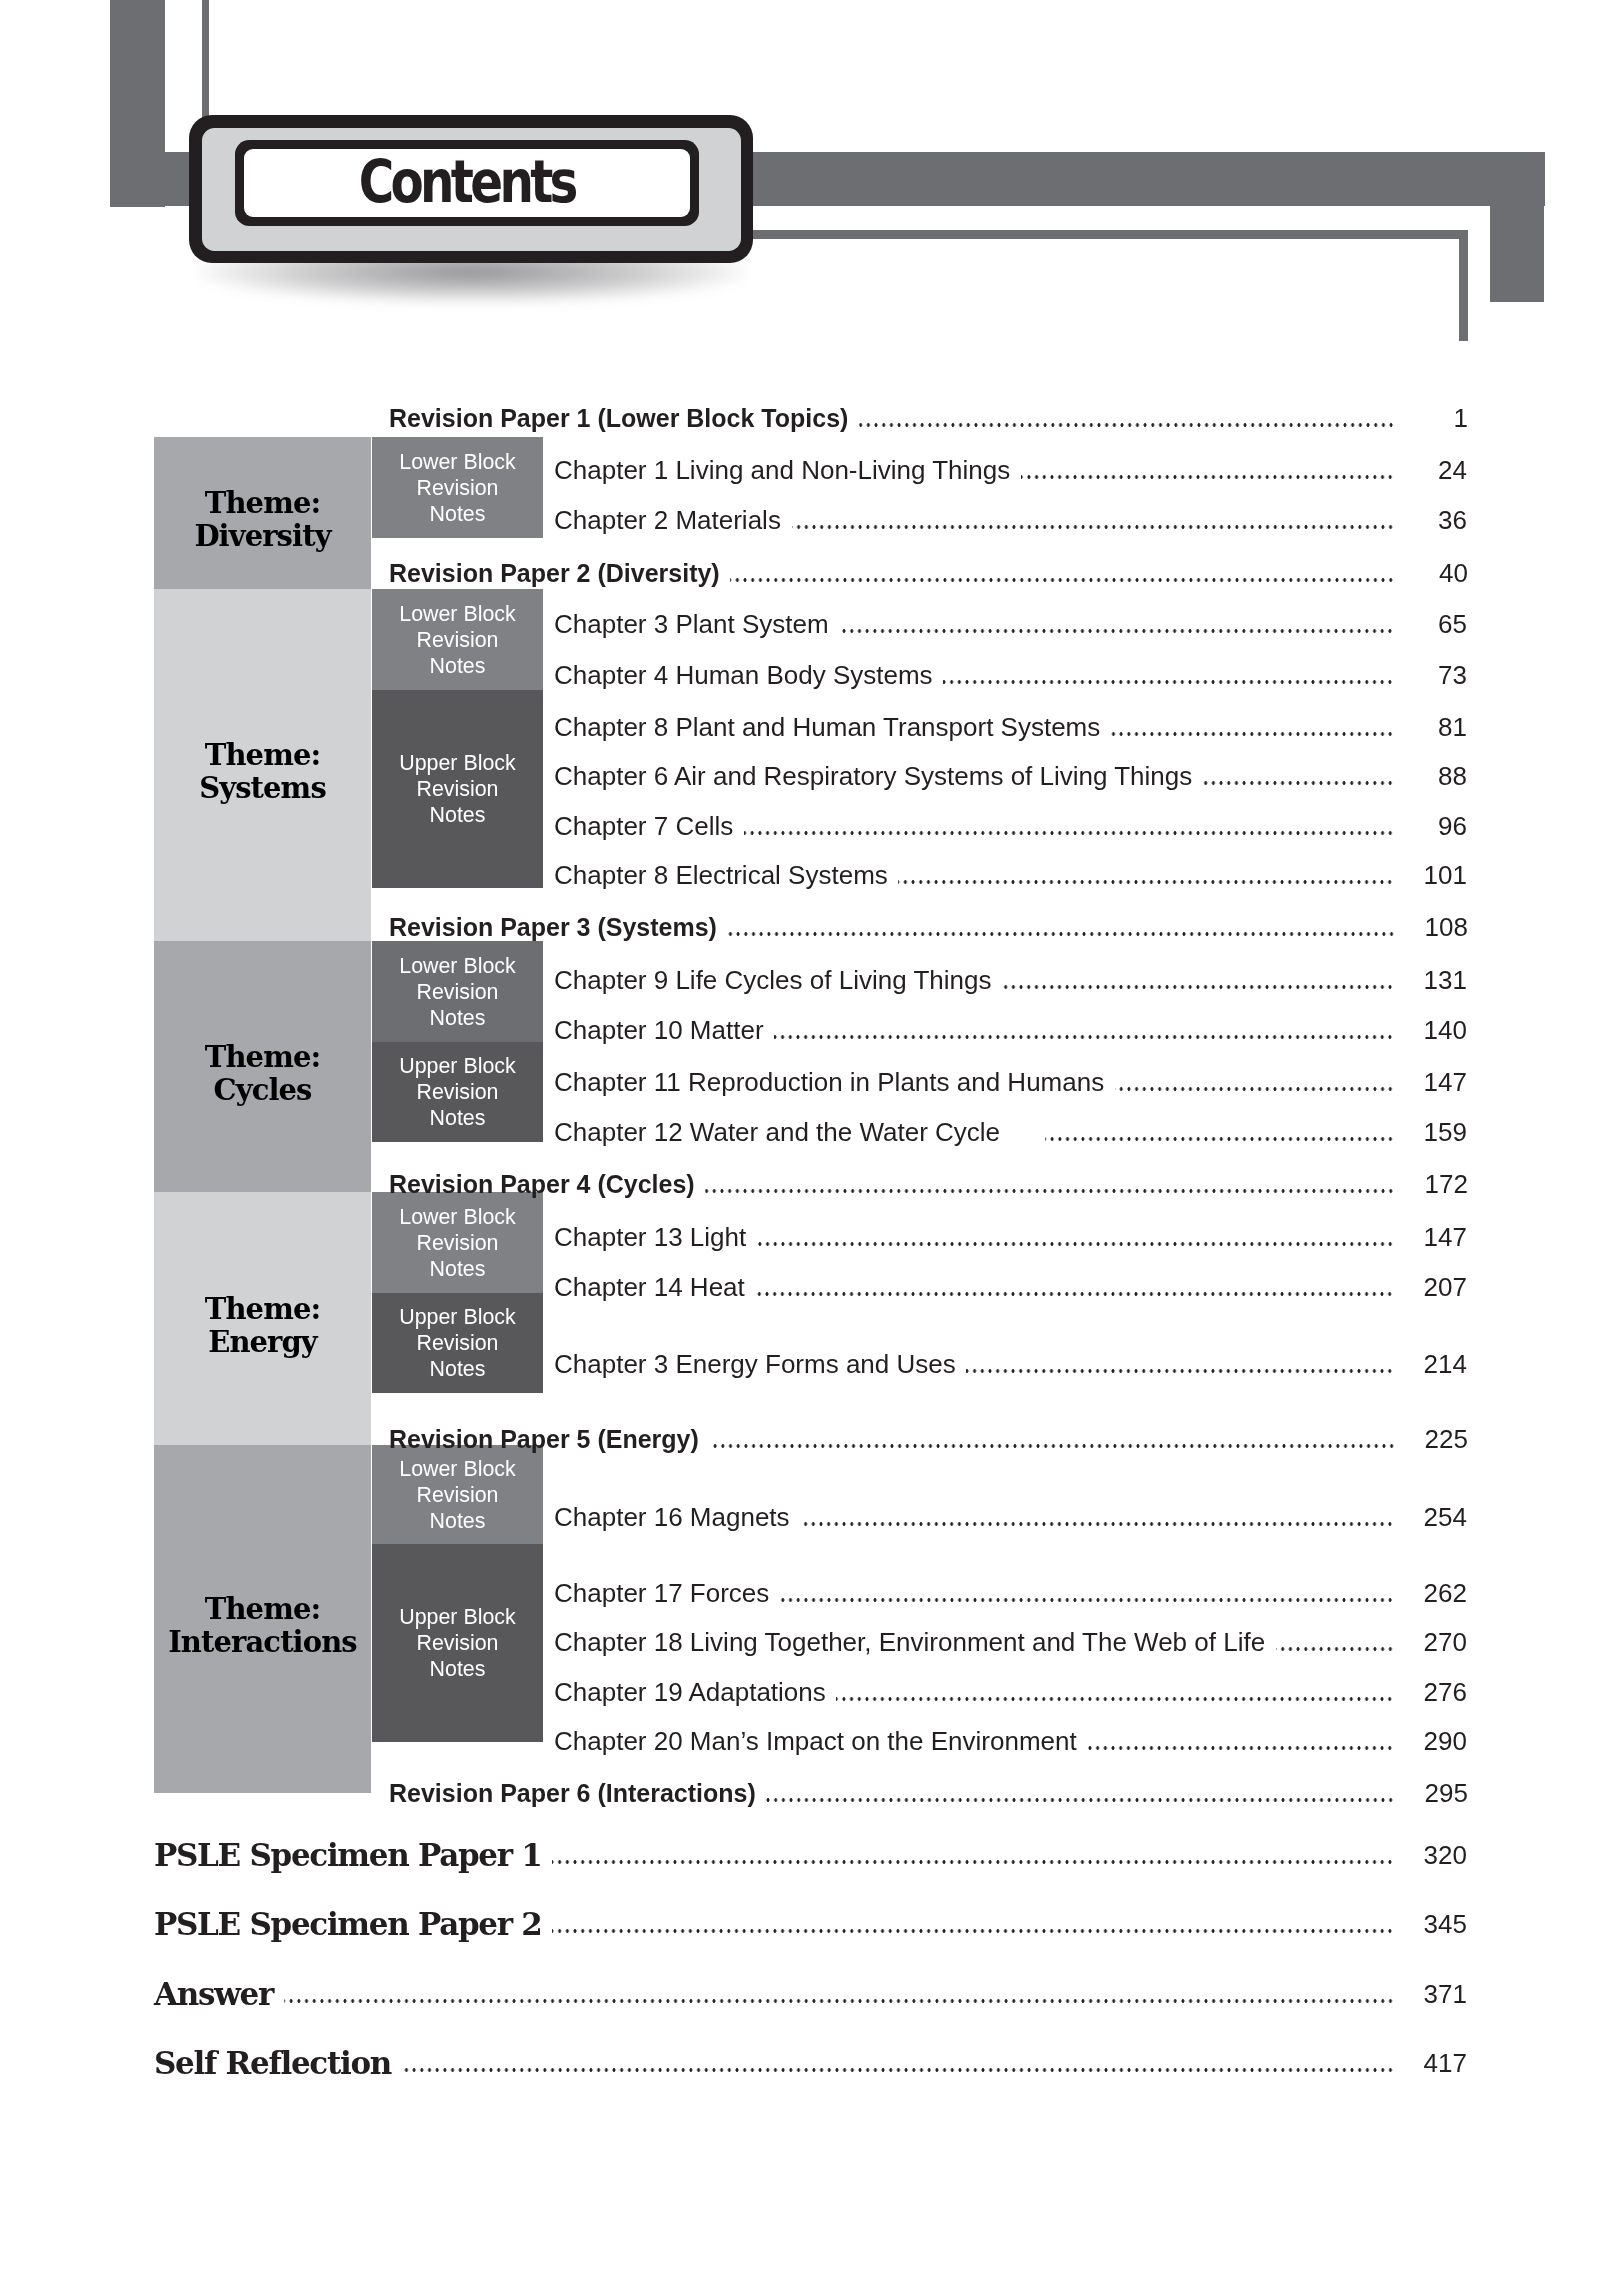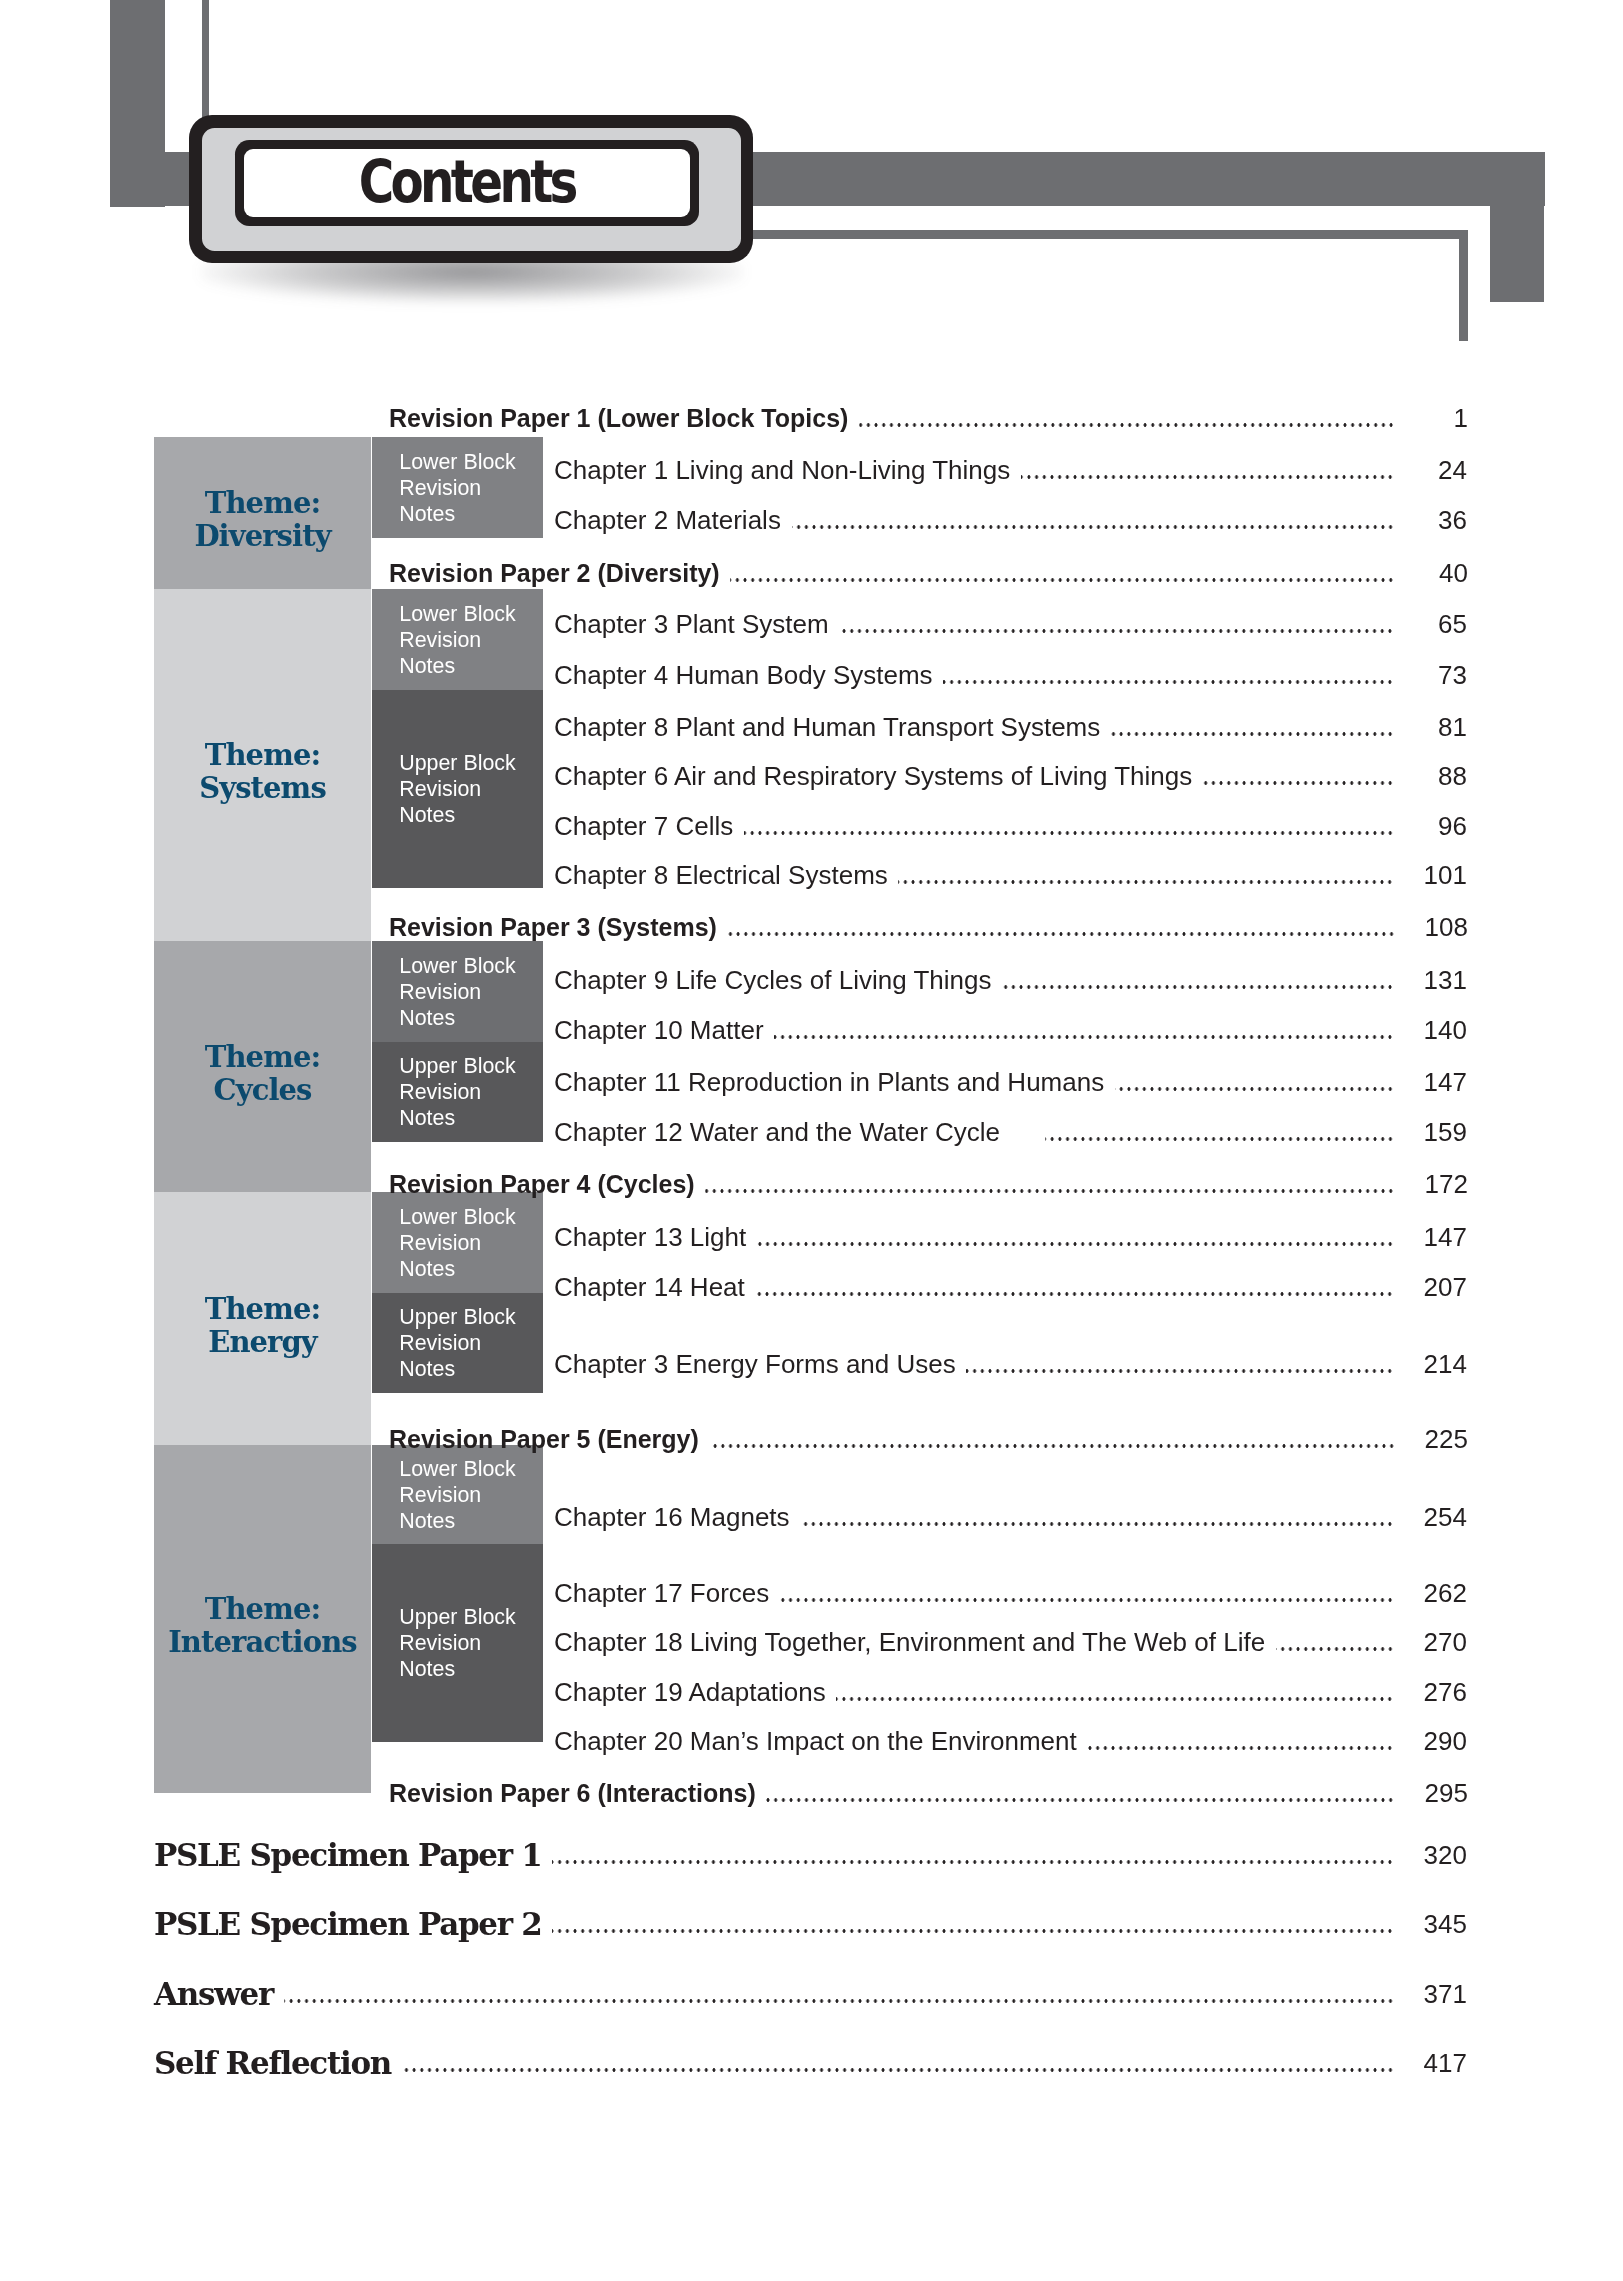--- a/index.html
+++ b/index.html
@@ -9,22 +9,22 @@
   .badge-shadow { position:absolute; left:200px; top:241px; width:544px; height:62px; border-radius:27px;
     background:radial-gradient(ellipse at center, rgba(60,60,65,0.55) 0%, rgba(60,60,65,0.25) 45%, rgba(255,255,255,0) 75%); filter:blur(5.3px); }
   .badge-outer { position:absolute; left:189px; top:115px; width:564px; height:148px; background:#231f20; border-radius:23px; box-sizing:border-box;padding-left:18px; }
   .badge-mid { position:absolute; left:12.5px; top:12.5px; right:12.5px; bottom:12.5px; background:#d1d2d4; border-radius:12.5px; }
   .badge-inner { position:absolute; left:46px; top:25px; width:464px; height:86px; background:#231f20; border-radius:14.3px; }
   .badge-white { position:absolute; left:9px; top:9px; right:9px; bottom:9px; background:#ffffff; border-radius:9px; display:flex; align-items:center; justify-content:center; }
   .badge-title { font-family:"DejaVu Sans", sans-serif; font-weight:bold; font-size:59px; letter-spacing:-4.5px; color:#231f20; transform:scaleX(0.82); line-height:1; margin-top:-3.6px; }
 
   
   .theme { position:absolute; left:154px; width:217px; display:flex; align-items:center; justify-content:center; text-align:center; }
-  .theme-label { font-family:"DejaVu Serif", serif; font-weight:bold; font-size:29px; line-height:33px; color:#0c4a6e; letter-spacing:-0.9px;margin-top:14px; }
-  .block { position:absolute; left:372px; width:171px; display:flex; align-items:center; justify-content:center; text-align:left; color:#ffffff; font-family:"Liberation Sans", sans-serif; font-size:21.4px; line-height:26px; }
+  .theme-label { font-family:"DejaVu Serif", serif; font-weight:bold; font-size:29px; line-height:33px; color:#000000; letter-spacing:-0.9px;margin-top:14px; }
+  .block { position:absolute; left:372px; width:171px; display:flex; align-items:center; justify-content:center; text-align:center; color:#ffffff; font-family:"Liberation Sans", sans-serif; font-size:21.4px; line-height:26px; }
   .block span { display:block; }
 
   
   .row { position:absolute; height:36px; display:flex; align-items:center; }
   .row .txt { white-space:nowrap; font-family:"Liberation Sans", sans-serif; font-size:26px; color:#231f20; padding-right:10.7px; }
   .row .txt.bold { font-weight:bold; font-size:25px; }
   .row .dots { flex:1; height:36px; overflow:hidden; position:relative; }
   .row .dots::before { content:""; position:absolute; left:0; right:0; bottom:9px; height:3.6px;
     background-image:radial-gradient(circle, #231f20 1.4px, transparent 1.6px); background-size:7.7px 3.6px; background-repeat:repeat-x; background-position:right center; }
   .row .page { position:absolute; right:0; width:62px; text-align:right; font-family:"Liberation Sans", sans-serif; font-size:26px; color:#231f20; }

